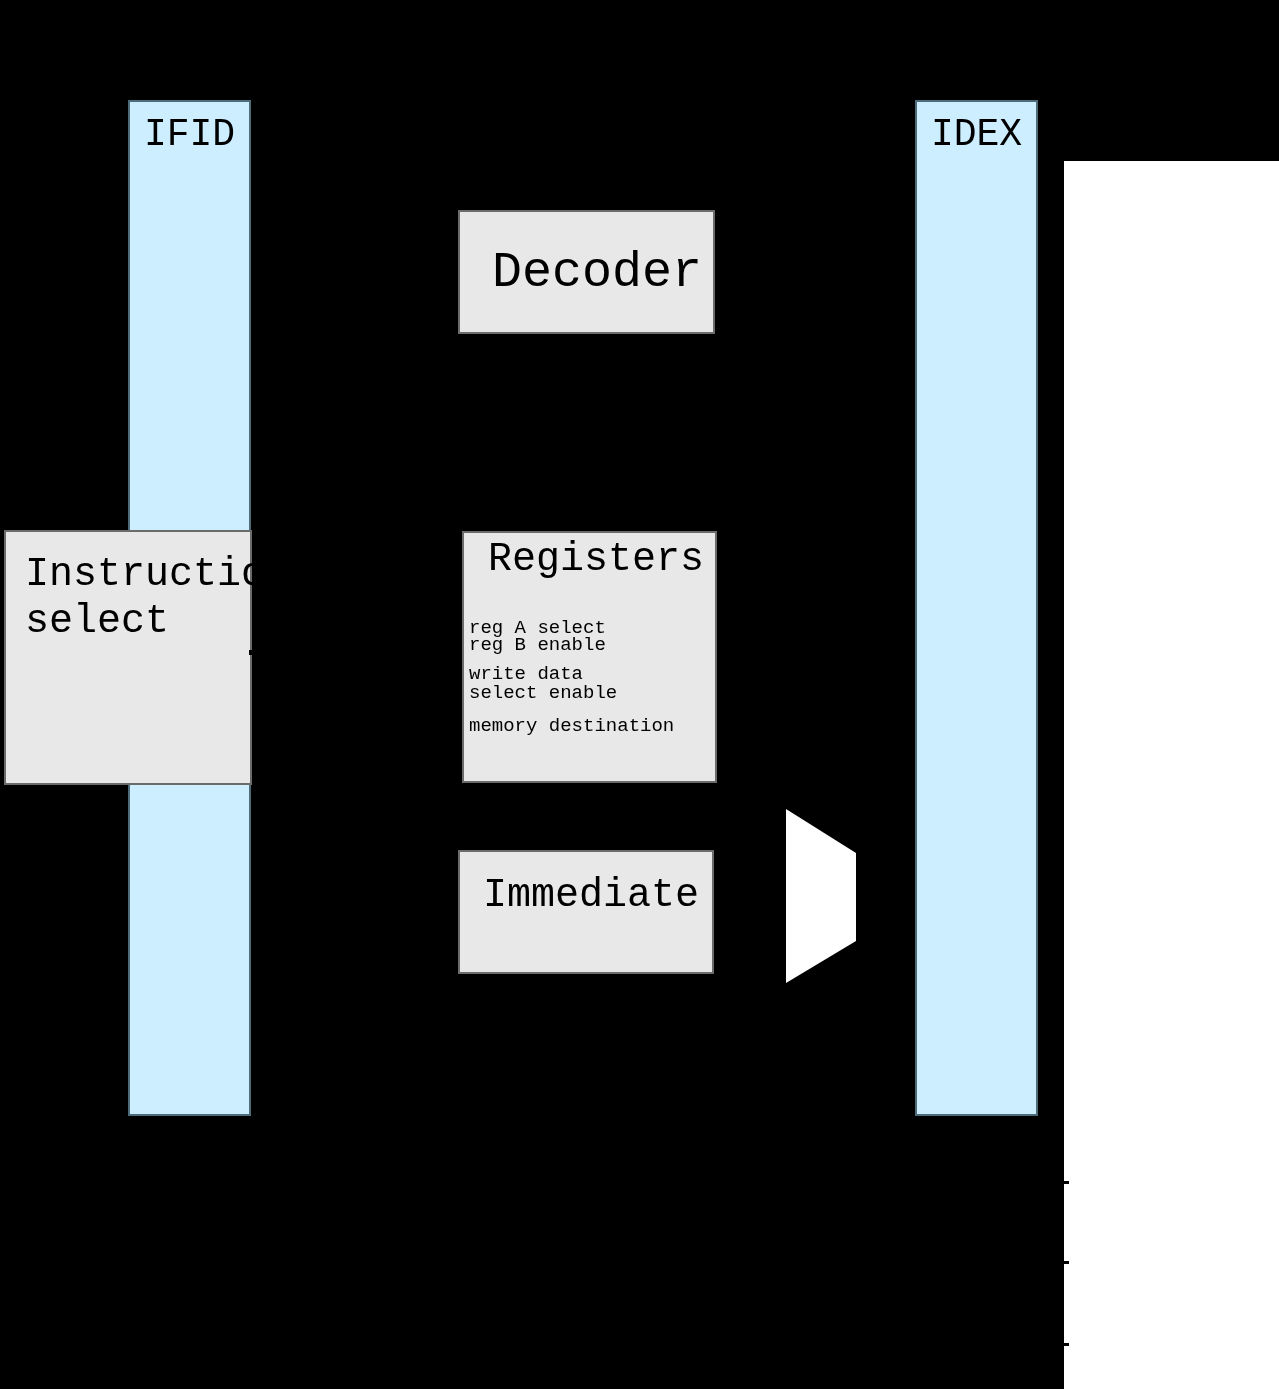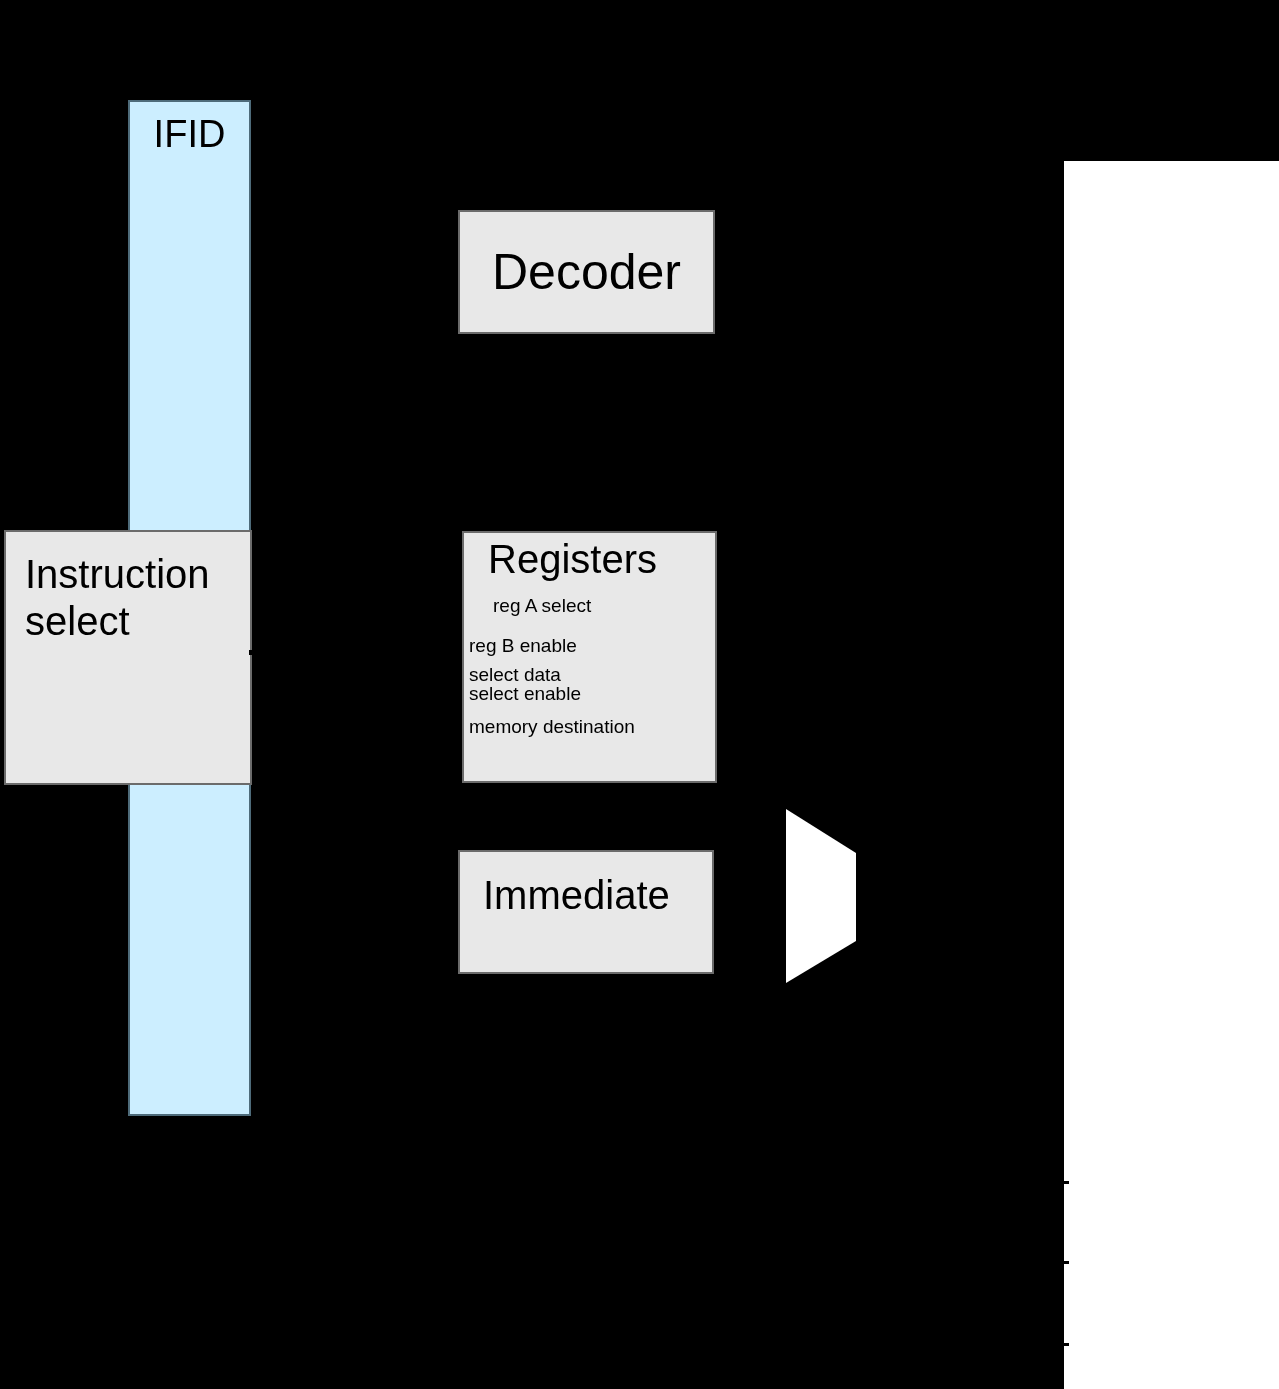--- a/index.html
+++ b/index.html
@@ -6,21 +6,21 @@
     margin: 0;
     padding: 0;
     background: #000;
   }
   #canvas {
     position: relative;
     width: 1279px;
     height: 1389px;
     background: #000;
     overflow: hidden;
-    font-family: Liberation Sans, sans-serif;
+    font-family: Liberation Mono, monospace;
     color: #000;
   }
   .abs { position: absolute; }
 
   
   .panel {
     left: 1064px; top: 161px;
     width: 215px; height: 1228px;
     background: #ffffff;
     z-index: 0;
@@ -71,21 +71,21 @@
   #registers .block-title { left: 24px; top: 3px; }
   #immediate .block-title { left: 17px; top: 20px; margin-left: 6px; }
 
   .port-label {
     position: absolute;
     left: 5px;
     font-size: 19px;
     line-height: 1;
     white-space: nowrap;
   }
-  #port-reg-a  { top: 63px; margin-left: 24px; }
+  #port-reg-a  { top: 86px; }
   #port-reg-b  { top: 103px; }
   #port-wdata  { top: 132px; }
   #port-wen    { top: 151px; }
   #port-wdest  { top: 184px; }
 
   
   .mux {
     left: 786px; top: 809px;
     width: 70px; height: 174px;
     background: #ffffff;
@@ -104,34 +104,37 @@
 <body>
 
 <div id="canvas">
 
   <div class="abs panel"></div>
 
   <div class="abs pipebar" id="ifid-bar">
     <div class="bar-label">IFID</div>
   </div>
 
+  <div class="abs pipebar" id="idex-bar">
+    <div class="bar-label">IDEX</div>
+  </div>
 
   <div class="abs block" id="instruction-memory">
     <div class="block-title">Instruction select</div>
   </div>
 
   <div class="abs block" id="decoder">
     <div class="block-title">Decoder</div>
   </div>
 
   <div class="abs block" id="registers">
     <div class="block-title">Registers</div>
     <div class="port-label" id="port-reg-a">reg A select</div>
     <div class="port-label" id="port-reg-b">reg B enable</div>
-    <div class="port-label" id="port-wdata">select data</div>
+    <div class="port-label" id="port-wdata">write data</div>
     <div class="port-label" id="port-wen">select enable</div>
     <div class="port-label" id="port-wdest">memory destination</div>
   </div>
 
   <div class="abs block" id="immediate">
     <div class="block-title">Immediate</div>
   </div>
 
   <div class="abs mux"></div>
 

